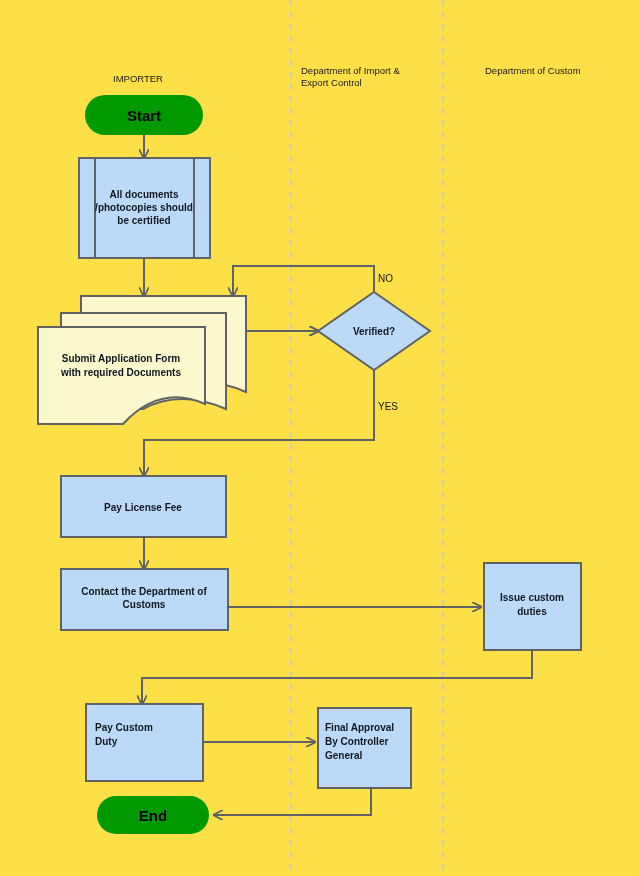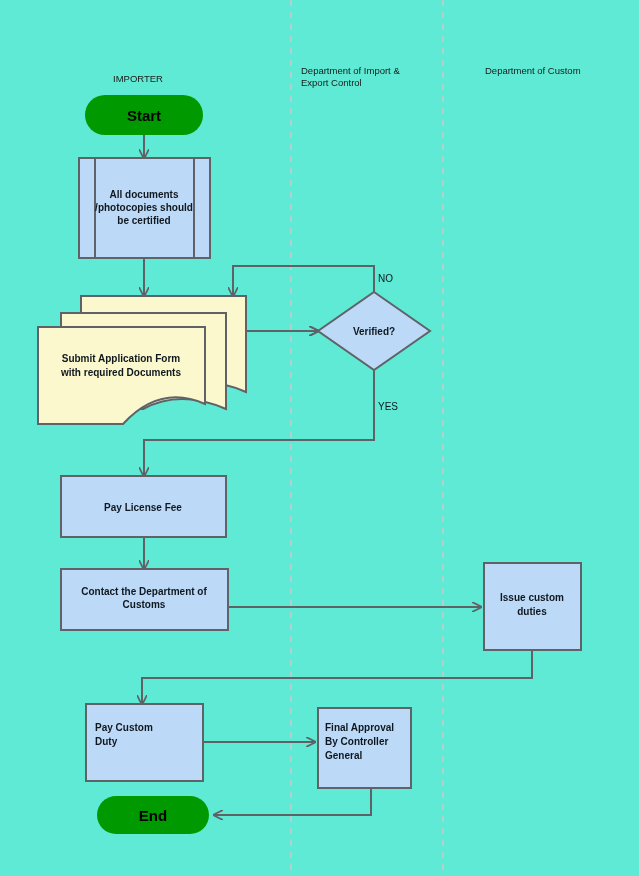--- a/index.html
+++ b/index.html
@@ -7,21 +7,21 @@
     padding: 0;
     background: #ffffff;
   }
   body {
     font-family: "Liberation Sans", sans-serif;
   }
   #canvas {
     position: relative;
     width: 639px;
     height: 876px;
-    background: #5eead4;
+    background: #fde047;
     overflow: hidden;
   }
   #flow-svg {
     position: absolute;
     left: 0;
     top: 0;
     width: 639px;
     height: 876px;
   }
   .lane-label {

